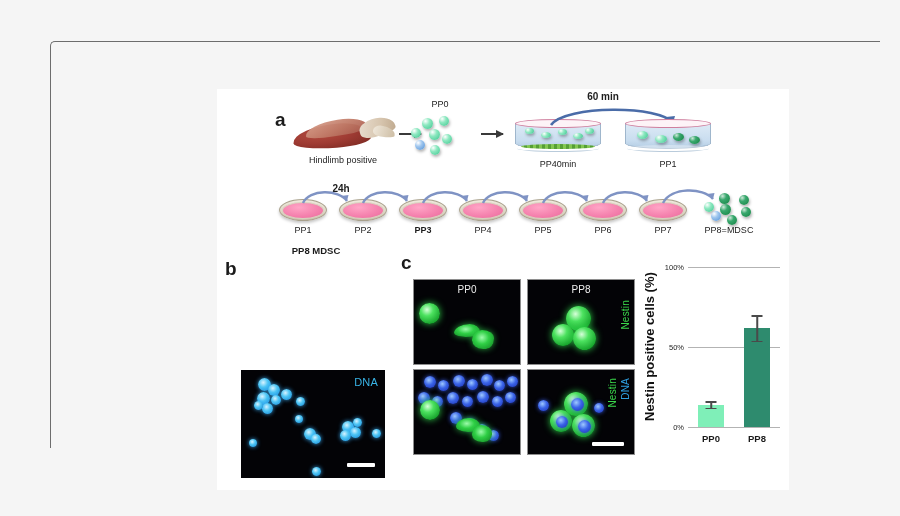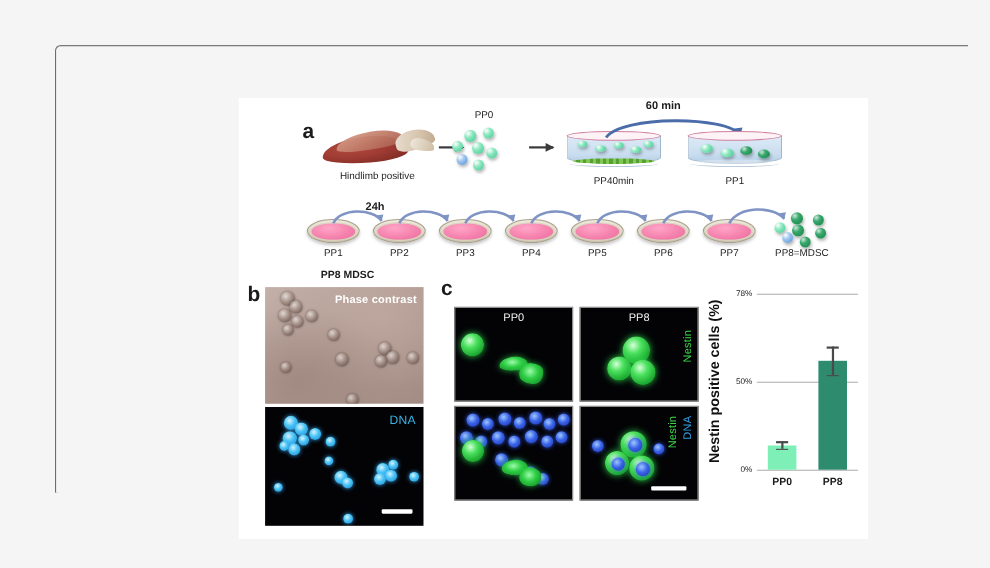--- a/index.html
+++ b/index.html
@@ -336,21 +336,21 @@
         <div class="dish-top" style="left:122px; top:110px;">
           <div class="outer"></div>
             <div class="inner"></div>
         </div>
         <div class="dish-caption" style="left:122px; top:136px;">PP2</div>
 
         <div class="dish-top" style="left:182px; top:110px;">
           <div class="outer"></div>
             <div class="inner"></div>
         </div>
-        <div class="dish-caption" style="left:182px; top:136px;">PP3</div>
+        <div class="dish-caption" style="left:182px; top:136px;font-weight:bold;">PP3</div>
 
         <div class="dish-top" style="left:242px; top:110px;">
           <div class="outer"></div>
             <div class="inner"></div>
         </div>
         <div class="dish-caption" style="left:242px; top:136px;">PP4</div>
 
         <div class="dish-top" style="left:302px; top:110px;">
           <div class="outer"></div>
             <div class="inner"></div>
@@ -402,37 +402,20 @@
             </g>
           </svg>
         </div>
       </div>
     </div>
 
     <div id="panel-b">
       <div class="panel-letter" id="panel-b-letter">b</div>
       <div id="panel-b-title">PP8 MDSC</div>
 
-      <div id="img-phase">
-        <div class="phase-cell" style="left:14px; top:4px;  width:13px; height:13px;"></div>
-        <div class="phase-cell" style="left:22px; top:12px; width:12px; height:12px;"></div>
-        <div class="phase-cell" style="left:12px; top:20px; width:12px; height:12px;"></div>
-        <div class="phase-cell" style="left:24px; top:26px; width:11px; height:11px;"></div>
-        <div class="phase-cell" style="left:16px; top:34px; width:10px; height:10px;"></div>
-        <div class="phase-cell" style="left:37px; top:21px; width:11px; height:11px;"></div>
-        <div class="phase-cell" style="left:57px; top:38px; width:11px; height:11px;"></div>
-        <div class="phase-cell" style="left:64px; top:60px; width:12px; height:12px;"></div>
-        <div class="phase-cell" style="left:14px; top:68px; width:10px; height:10px;"></div>
-        <div class="phase-cell" style="left:103px;top:50px; width:12px; height:12px;"></div>
-        <div class="phase-cell" style="left:110px;top:58px; width:12px; height:12px;"></div>
-        <div class="phase-cell" style="left:100px;top:62px; width:11px; height:11px;"></div>
-        <div class="phase-cell" style="left:129px;top:59px; width:11px; height:11px;"></div>
-        <div class="phase-cell" style="left:74px; top:97px; width:11px; height:11px;"></div>
-        <div class="img-tag" style="right:6px; top:6px; color:#ffffff;">Phase contrast</div>
-      </div>
 
       <div id="img-dna">
         <div class="dna-nuc" style="left:17px; top:8px;  width:13px; height:13px;"></div>
         <div class="dna-nuc" style="left:27px; top:14px; width:12px; height:12px;"></div>
         <div class="dna-nuc" style="left:16px; top:22px; width:13px; height:13px;"></div>
         <div class="dna-nuc" style="left:30px; top:25px; width:10px; height:10px;"></div>
         <div class="dna-nuc" style="left:21px; top:33px; width:11px; height:11px;"></div>
         <div class="dna-nuc" style="left:13px; top:31px; width:9px;  height:9px;"></div>
         <div class="dna-nuc" style="left:40px; top:19px; width:11px; height:11px;"></div>
         <div class="dna-nuc" style="left:55px; top:27px; width:9px;  height:9px;"></div>
@@ -512,21 +495,21 @@
       <div id="chart-ylabel">Nestin positive cells (%)</div>
       <div id="chart-plot">
 
       <div class="gridline" style="top: 160px;">
             <div class="ytick">0%</div>
           </div>
           <div class="gridline" style="top: 80px;">
             <div class="ytick">50%</div>
           </div>
           <div class="gridline" style="top: 0px;">
-            <div class="ytick">78%</div>
+            <div class="ytick">100%</div>
           </div>
           <div class="bar" style="left: 10px; height: 22.4px;">
             <div class="fill" style="background: rgb(127, 239, 184);"></div>
           </div>
           <div class="errbar" style="top: 134.4px; height: 6.4px; left: 23px;"></div>
           <div class="errcap" style="top: 134.4px; left: 23px;"></div>
           <div class="errcap" style="top: 140.8px; left: 23px;"></div>
           <div class="xtick" style="left: 3px;">PP0</div>
           <div class="bar" style="left: 56px; height: 99.2px;">
             <div class="fill" style="background: rgb(46, 139, 110);"></div>

